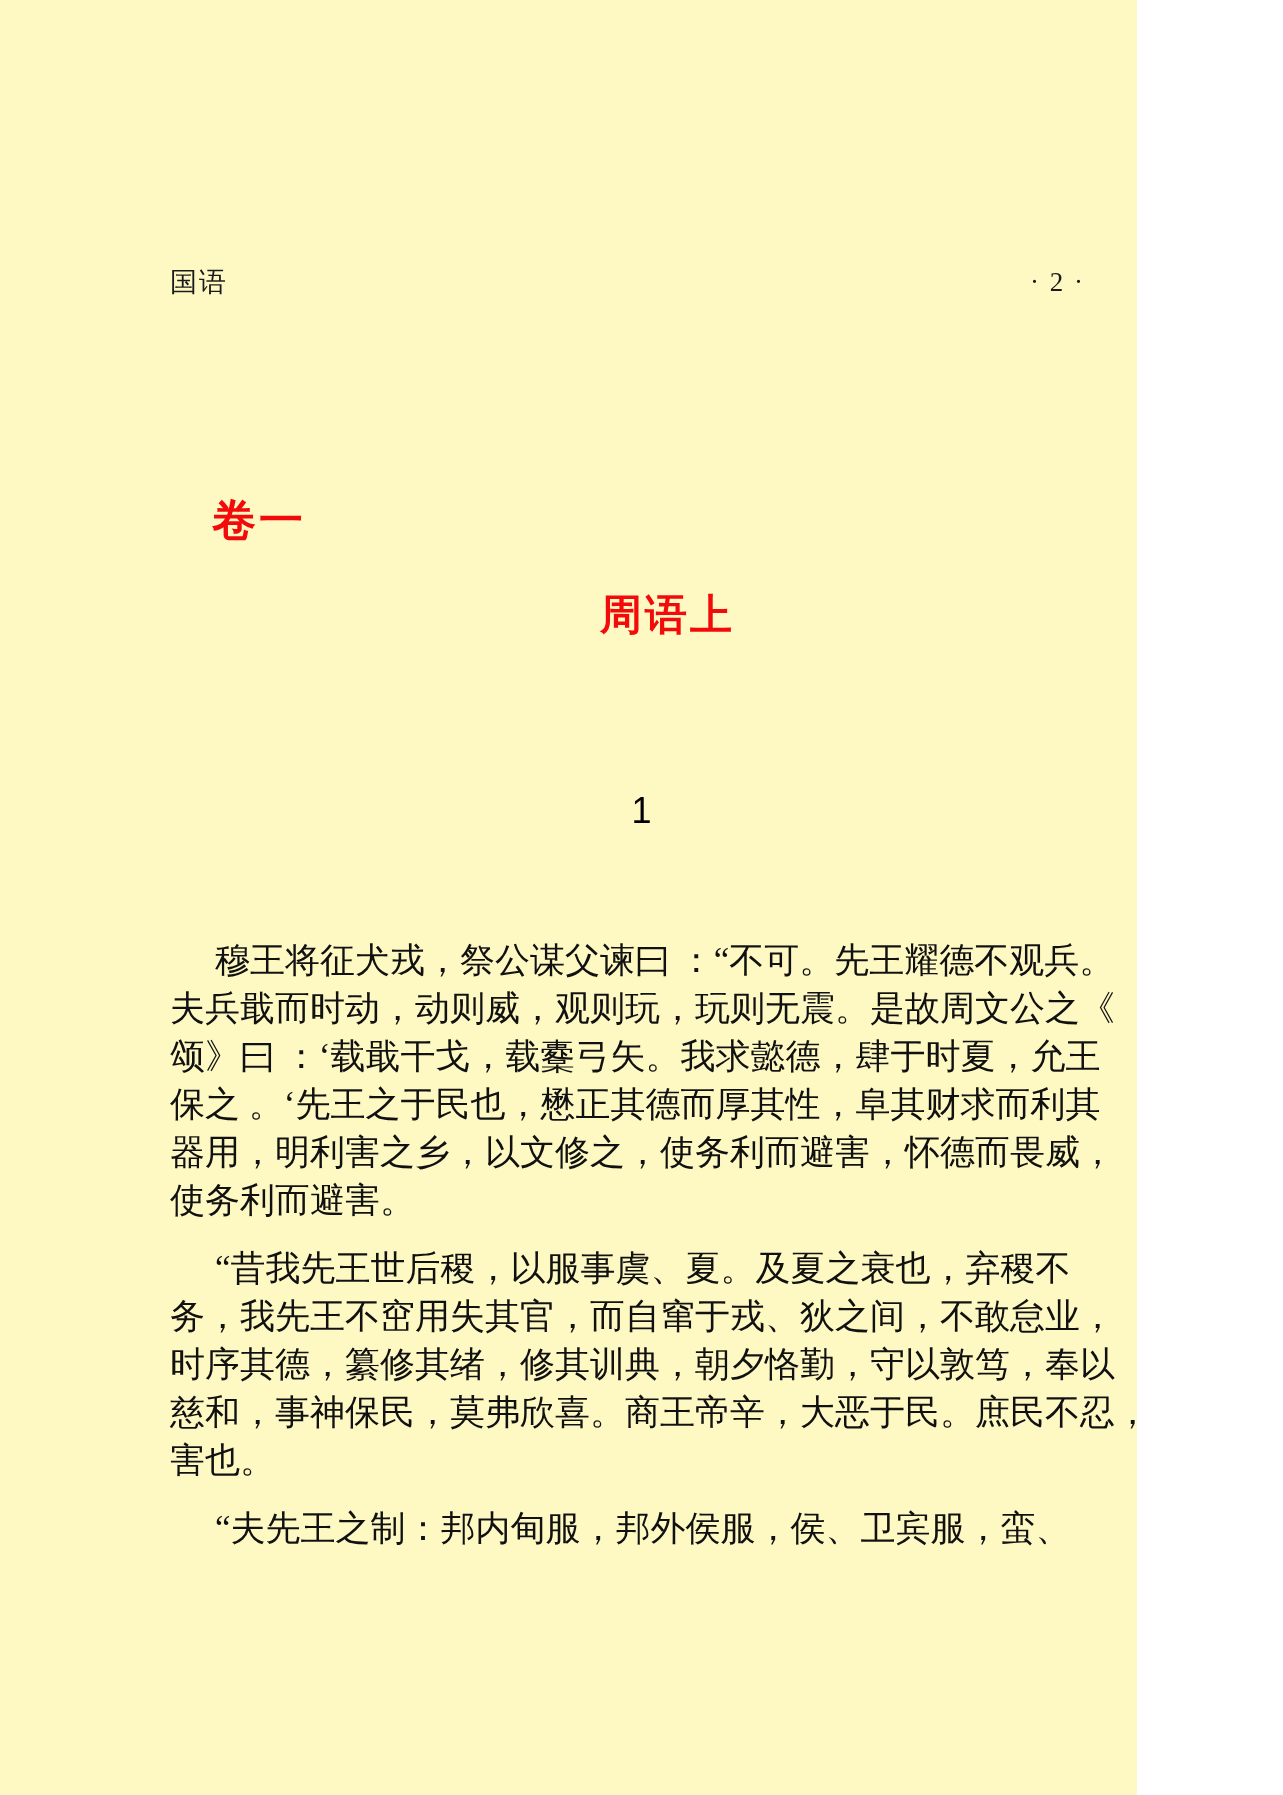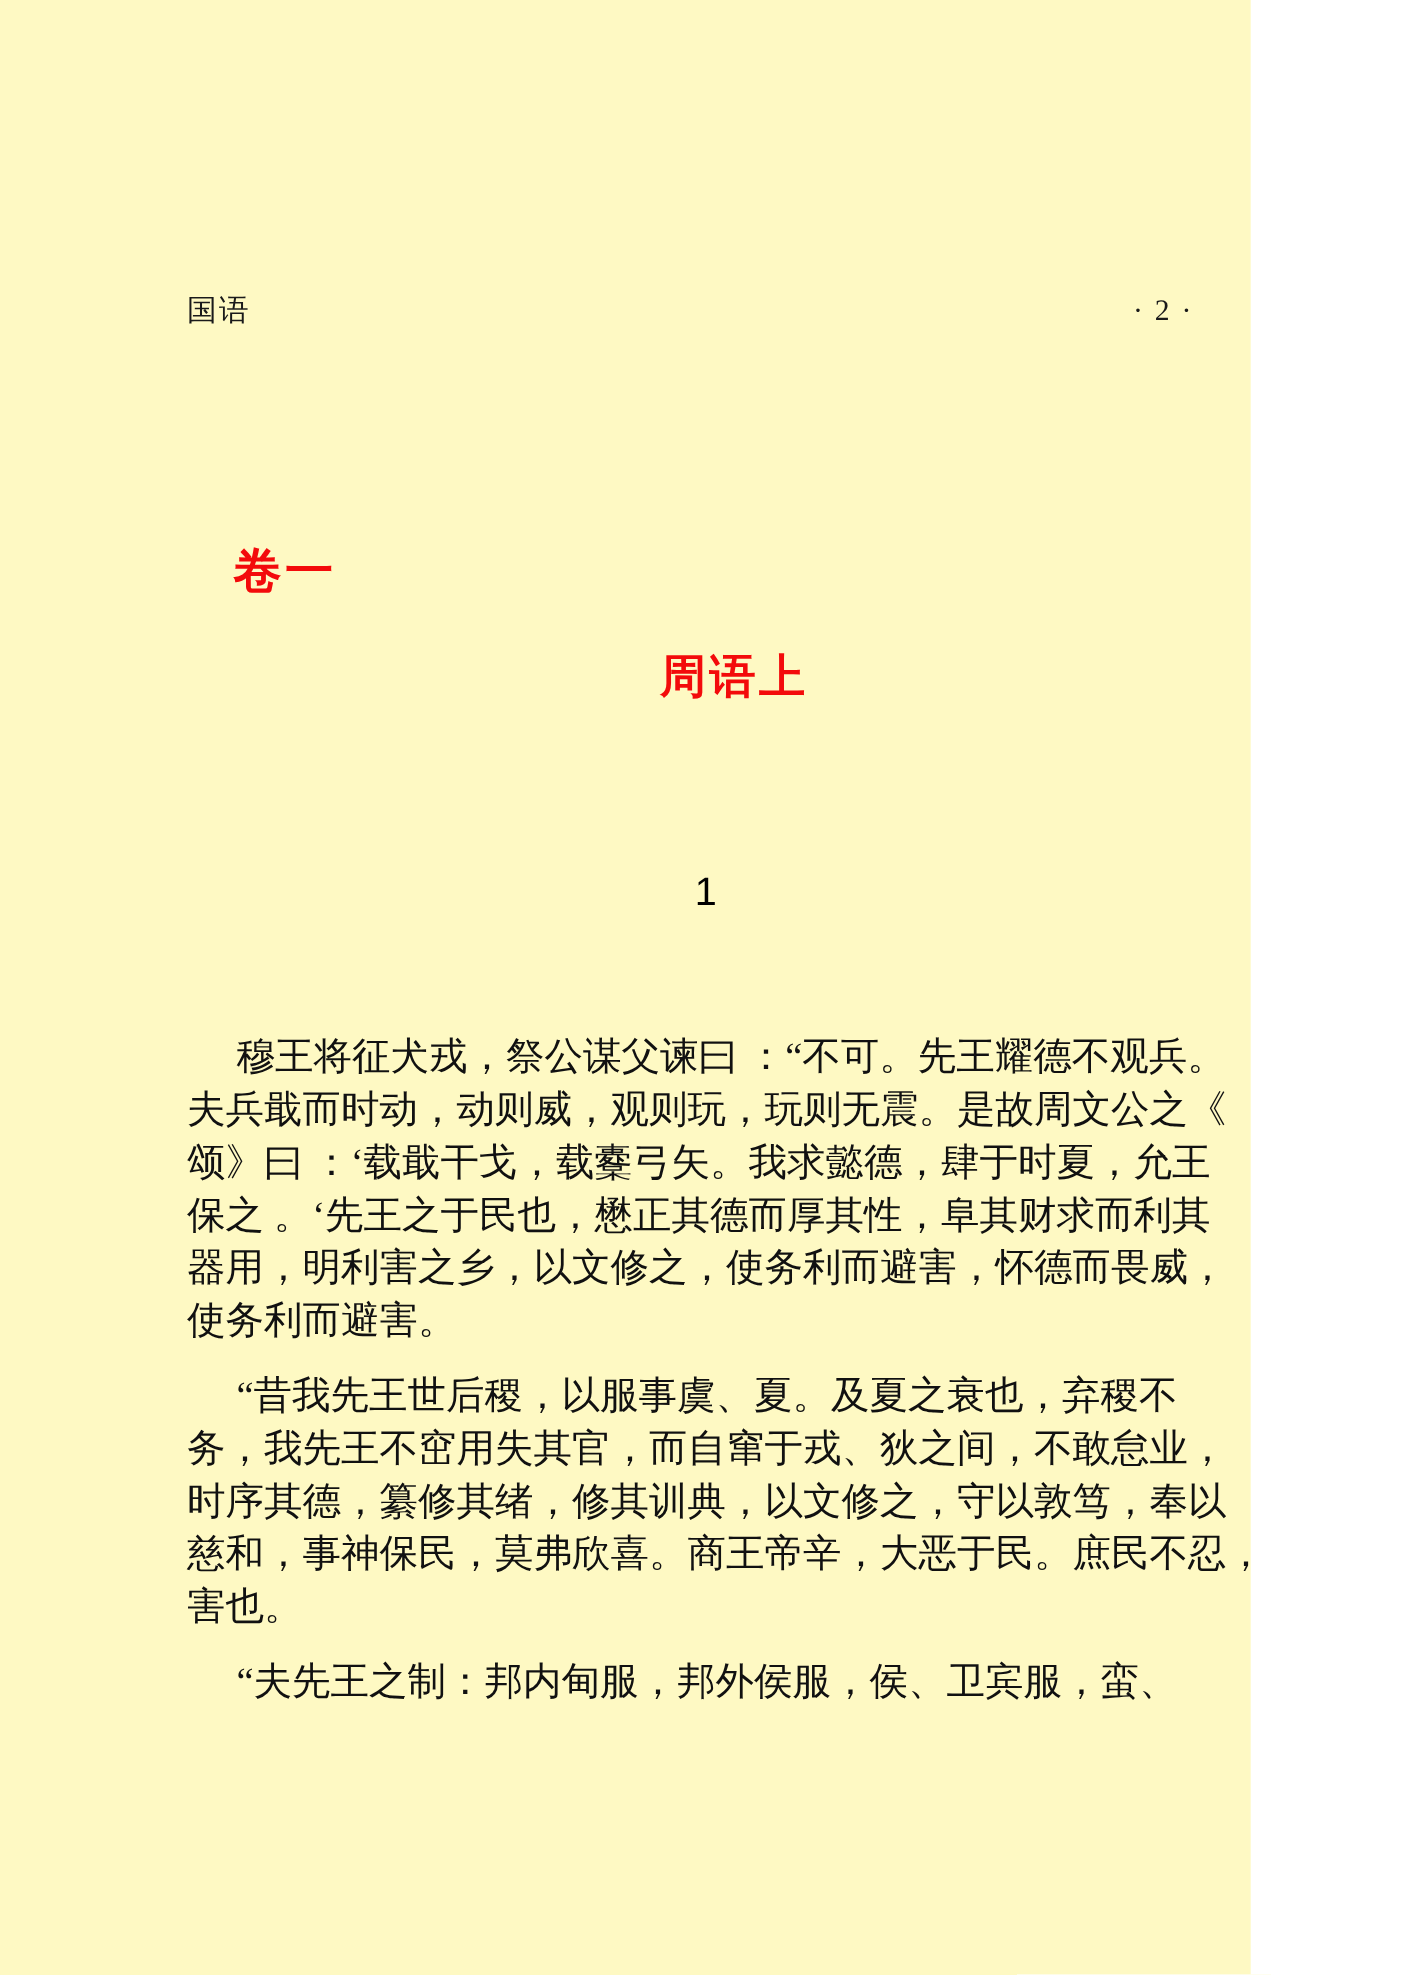--- a/index.html
+++ b/index.html
@@ -109,19 +109,19 @@
 
   <div class="body-text">
     <p class="body-line indent">穆王将征犬戎，祭公谋父谏曰 ：“不可。先王耀德不观兵。</p>
     <p class="body-line">夫兵戢而时动，动则威，观则玩，玩则无震。是故周文公之《</p>
     <p class="body-line">颂》曰 ：‘载戢干戈，载櫜弓矢。我求懿德，肆于时夏，允王</p>
     <p class="body-line">保之 。‘先王之于民也，懋正其德而厚其性，阜其财求而利其</p>
     <p class="body-line">器用，明利害之乡，以文修之，使务利而避害，怀德而畏威，</p>
     <p class="body-line">使务利而避害。</p>
     <p class="body-line indent">“昔我先王世后稷，以服事虞、夏。及夏之衰也，弃稷不</p>
     <p class="body-line">务，我先王不窋用失其官，而自窜于戎、狄之间，不敢怠业，</p>
-    <p class="body-line">时序其德，纂修其绪，修其训典，以文修之，守以敦笃，奉以</p>
+    <p class="body-line">时序其德，纂修其绪，修其训典，朝夕恪勤，守以敦笃，奉以</p>
     <p class="body-line">慈和，事神保民，莫弗欣喜。商王帝辛，大恶于民。庶民不忍，</p>
     <p class="body-line">害也。</p>
     <p class="body-line indent">“夫先王之制：邦内甸服，邦外侯服，侯、卫宾服，蛮、</p>
   </div>
 
 </div>
 
 </body></html>

